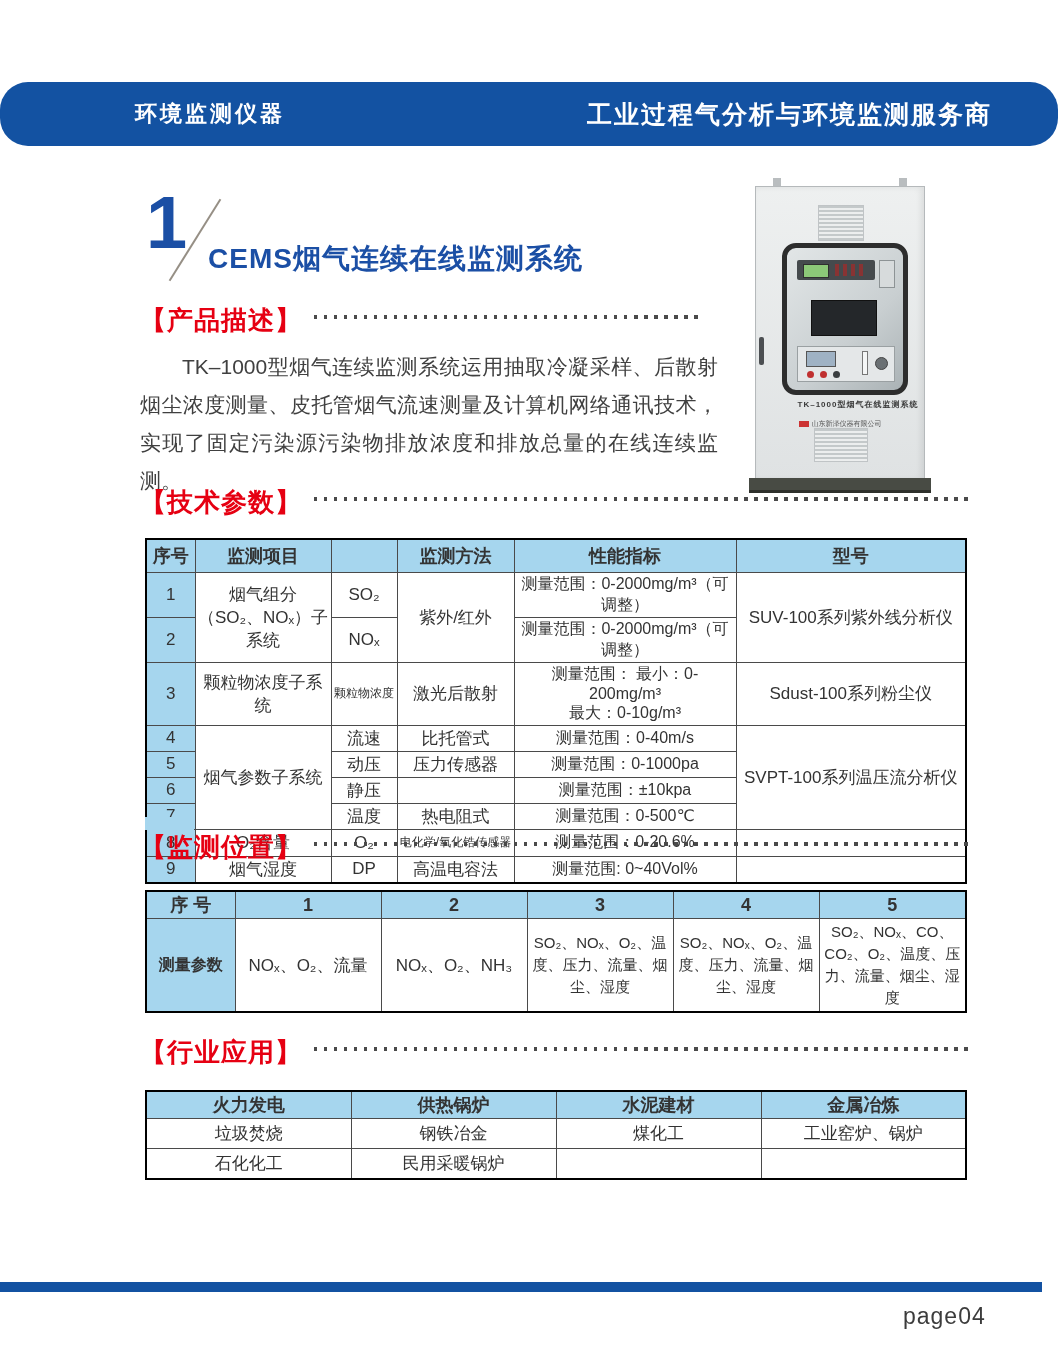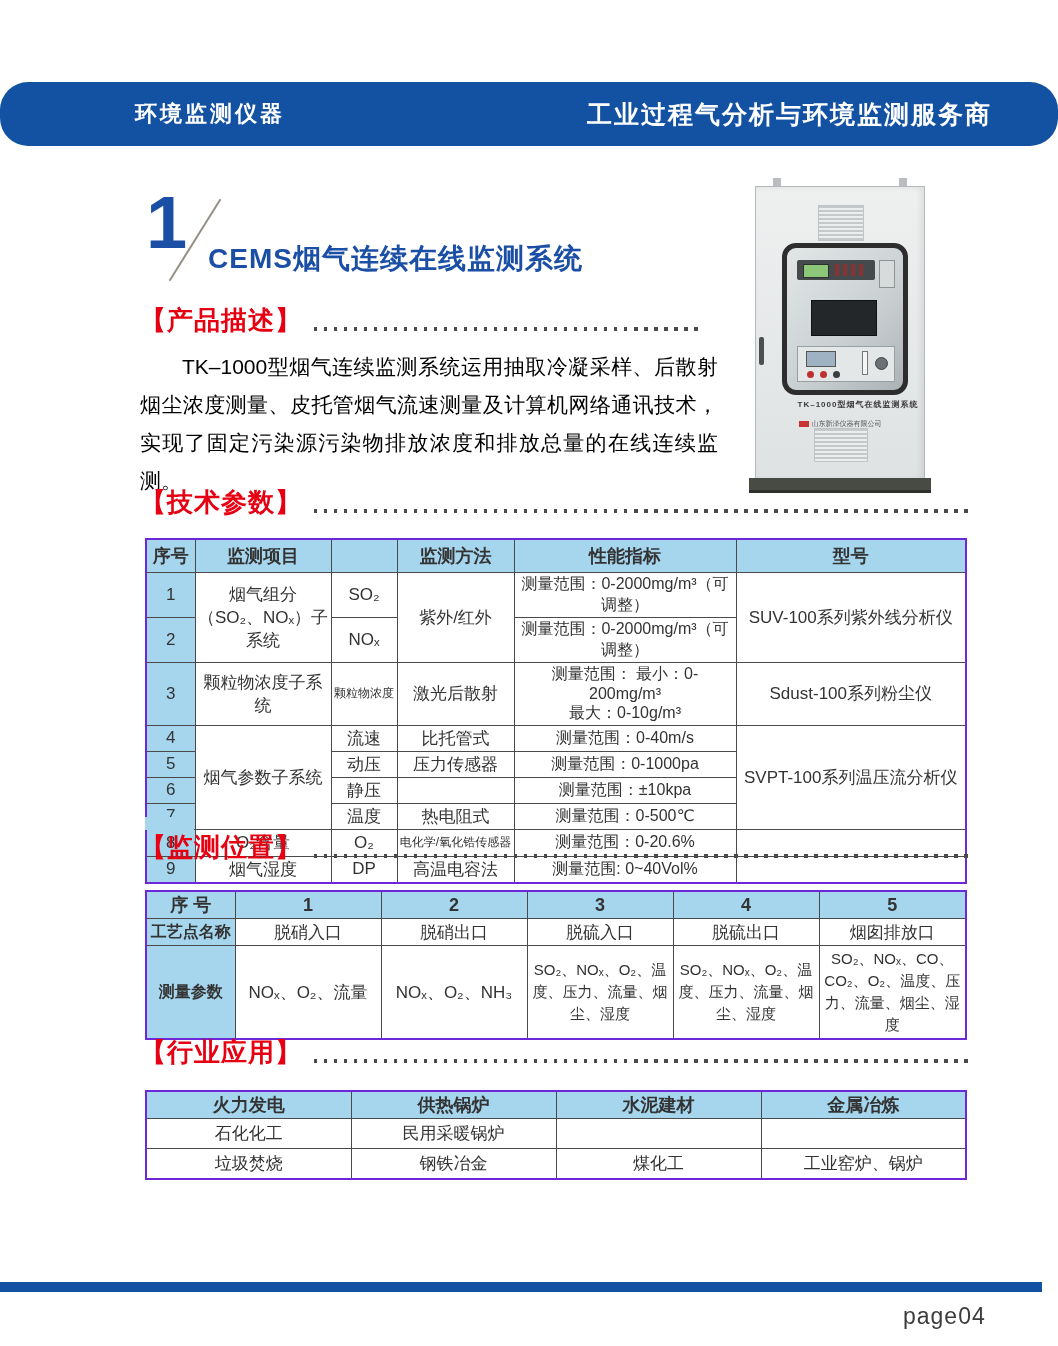--- a/index.html
+++ b/index.html
@@ -15,34 +15,34 @@
     display:flex;align-items:center;justify-content:space-between;border-radius:28px;}
   .top-bar .left-t{margin-left:135px;color:#fff;font-size:22px;font-weight:bold;letter-spacing:3px;}
   .top-bar .right-t{margin-right:66px;color:#fff;font-size:25px;font-weight:bold;letter-spacing:2px;}
 
   
   .big-num{left:146px;top:186px;font-size:74px;line-height:1;font-weight:bold;color:#1b4fa5;}
   .slash{left:194px;top:192px;width:2px;height:96px;background:#968f85;transform:rotate(32deg);}
   .sec-title{left:208px;top:240px;font-size:28px;font-weight:bold;color:#1b4fa5;letter-spacing:1px;}
 
   
-  .head-row{display:flex;align-items:flex-end;}
+  .head-row{display:flex;align-items:center;}
   .head-red{color:#e60012;font-size:26px;font-weight:bold;letter-spacing:1px;white-space:nowrap;}
   .leader{flex:1;height:4px;margin:0 0 7px 12px;
     background:repeating-linear-gradient(90deg,#4a4a4a 0 3.5px,transparent 3.5px 10px);}
 
   
   .desc-text{left:140px;top:348px;width:578px;font-size:21px;line-height:38px;
-    text-indent:2em;color:#000000;text-align:justify;}
+    text-indent:2em;color:#404040;text-align:justify;}
 
   
   table{border-collapse:collapse;table-layout:fixed;}
   th,td{border:1px solid #4a4a4a;text-align:center;vertical-align:middle;
     font-size:17px;color:#333;padding:1px 2px;overflow:hidden;}
-  table{border:2px solid #6d28d9;padding-left:12px;}
+  table{border:2px solid #000000;padding-left:12px;}
   .bluebg{background:#a6d6ee;}
   th{background:#a6d6ee;font-weight:bold;font-size:18px;}
   .small-cell{font-size:12px;}
   .perf-cell{font-size:16px;}
   .stub{left:145px;top:817px;width:49px;height:13px;background:#a6d6ee;}
 
   .loc-param{font-size:15px;line-height:22px;padding:2px 3px;}
 
   
   .cabinet{left:745px;top:178px;width:190px;height:315px;}
@@ -238,28 +238,20 @@
   </colgroup>
   <tbody>
       <tr style="height:15px">
     <th>序 号</th>
     <th>1</th>
     <th>2</th>
     <th>3</th>
     <th>4</th>
     <th>5</th>
   </tr>
-  <tr style="height:27px">
-    <td class="bluebg" style="font-weight:bold;font-size:16px;">工艺点名称</td>
-    <td>脱硝入口</td>
-    <td>脱硝出口</td>
-    <td>脱硫入口</td>
-    <td>脱硫出口</td>
-    <td>烟囱排放口</td>
-  </tr>
   <tr style="height:60px">
     <td class="bluebg" style="font-weight:bold;font-size:16px;">测量参数</td>
     <td>NOₓ、O₂、流量</td>
     <td>NOₓ、O₂、NH₃</td>
     <td class="loc-param">SO₂、NOₓ、O₂、温度、压力、流量、烟尘、湿度</td>
     <td class="loc-param">SO₂、NOₓ、O₂、温度、压力、流量、烟尘、湿度</td>
     <td class="loc-param">SO₂、NOₓ、CO、CO₂、O₂、温度、压力、流量、烟尘、湿度</td>
   </tr>
 </tbody>
   </table>
@@ -277,28 +269,28 @@
       <col style="width:205px">
     </colgroup>
   <tbody>
       <tr style="height:17px">
     <th>火力发电</th>
     <th>供热锅炉</th>
     <th>水泥建材</th>
     <th>金属冶炼</th>
   </tr>
   <tr style="height:30px">
-    <td>石化化工</td>
-    <td>民用采暖锅炉</td>
-    <td></td>
-    <td></td>
-  </tr>
-  <tr style="height:30px">
     <td>垃圾焚烧</td>
     <td>钢铁冶金</td>
     <td>煤化工</td>
     <td>工业窑炉、锅炉</td>
   </tr>
+  <tr style="height:30px">
+    <td>石化化工</td>
+    <td>民用采暖锅炉</td>
+    <td></td>
+    <td></td>
+  </tr>
 </tbody>
   </table>
 
 <div class="abs footer-line"></div>
 <div class="abs page-num">page04</div>
 
 </body></html>

